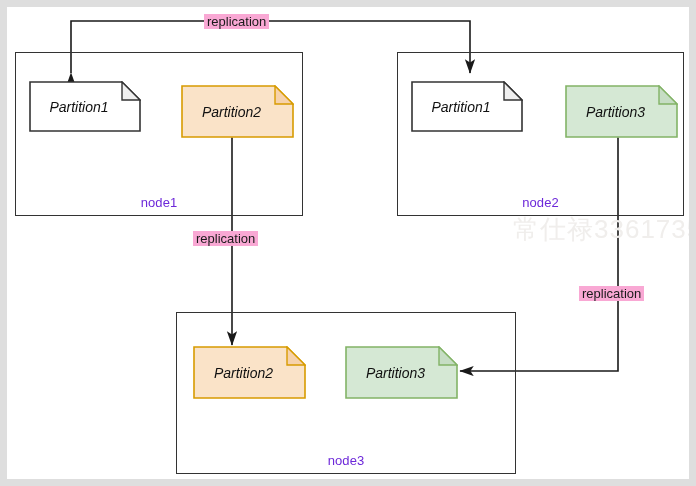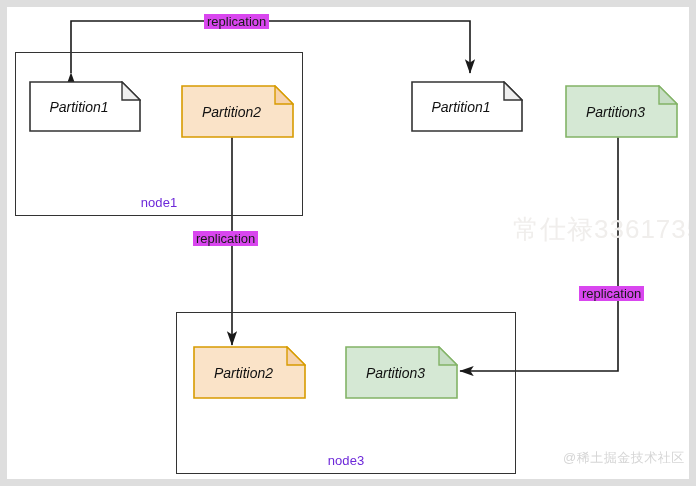--- a/index.html
+++ b/index.html
@@ -63,21 +63,21 @@
     font-family: "Liberation Sans", sans-serif;
     pointer-events: none;
     box-sizing: border-box;
     padding-right: 12px;
     font-style: italic;
   }
   .edge-label {
     position: absolute;
     font-size: 13px;
     color: #1a1a1a;
-    background: #d946ef;
+    background: #f9a8d4;
     padding: 0 3px;
     white-space: nowrap;
     font-family: "Liberation Sans", sans-serif;
   }
   .watermark-faint {
     position: absolute;
     font-size: 26px;
     color: #f0eeec;
     white-space: nowrap;
     font-family: "Liberation Sans", sans-serif;
@@ -134,20 +134,23 @@
   </div>
 
   <div class="doc-shape" style="left:174px; top:78px; width:113px; height:53px;">
     <svg width="113" height="53" viewBox="0 0 113 53" xmlns="http://www.w3.org/2000/svg">
       <path d="M1,1 L94,1 L112,19 L112,52 L1,52 Z" fill="#fae3c8" stroke="#d79b00" stroke-width="1.6" stroke-linejoin="miter"></path>
       <path d="M94,1 L94,19 L112,19 Z" fill="#f6d2ac" stroke="#d79b00" stroke-width="1.4" stroke-linejoin="miter"></path>
     </svg>
     <div class="doc-label">Partition2</div>
   </div>
 
+  <div class="node-box" style="left:390px; top:45px; width:287px; height:164px;">
+    <div class="node-label">node2</div>
+  </div>
 
   <div class="doc-shape" style="left:404px; top:74px; width:112px; height:51px;">
     <svg width="112" height="51" viewBox="0 0 112 51" xmlns="http://www.w3.org/2000/svg">
       <path d="M1,1 L93,1 L111,19 L111,50 L1,50 Z" fill="#ffffff" stroke="#333333" stroke-width="1.6" stroke-linejoin="miter"></path>
       <path d="M93,1 L93,19 L111,19 Z" fill="#efefef" stroke="#333333" stroke-width="1.4" stroke-linejoin="miter"></path>
     </svg>
     <div class="doc-label">Partition1</div>
   </div>
 
   <div class="doc-shape" style="left:558px; top:78px; width:113px; height:53px;">
@@ -177,15 +180,14 @@
     </svg>
     <div class="doc-label">Partition3</div>
   </div>
 
   <div class="edge-label" style="left:197px; top:7px;">replication</div>
 
   <div class="edge-label" style="left:186px; top:224px;">replication</div>
 
   <div class="edge-label" style="left:572px; top:279px;">replication</div>
 
-  <div class="watermark-brand" style="left:556px; top:442px;">@稀土掘金技术社区</div>
 
 </div>
 
 </body></html>

